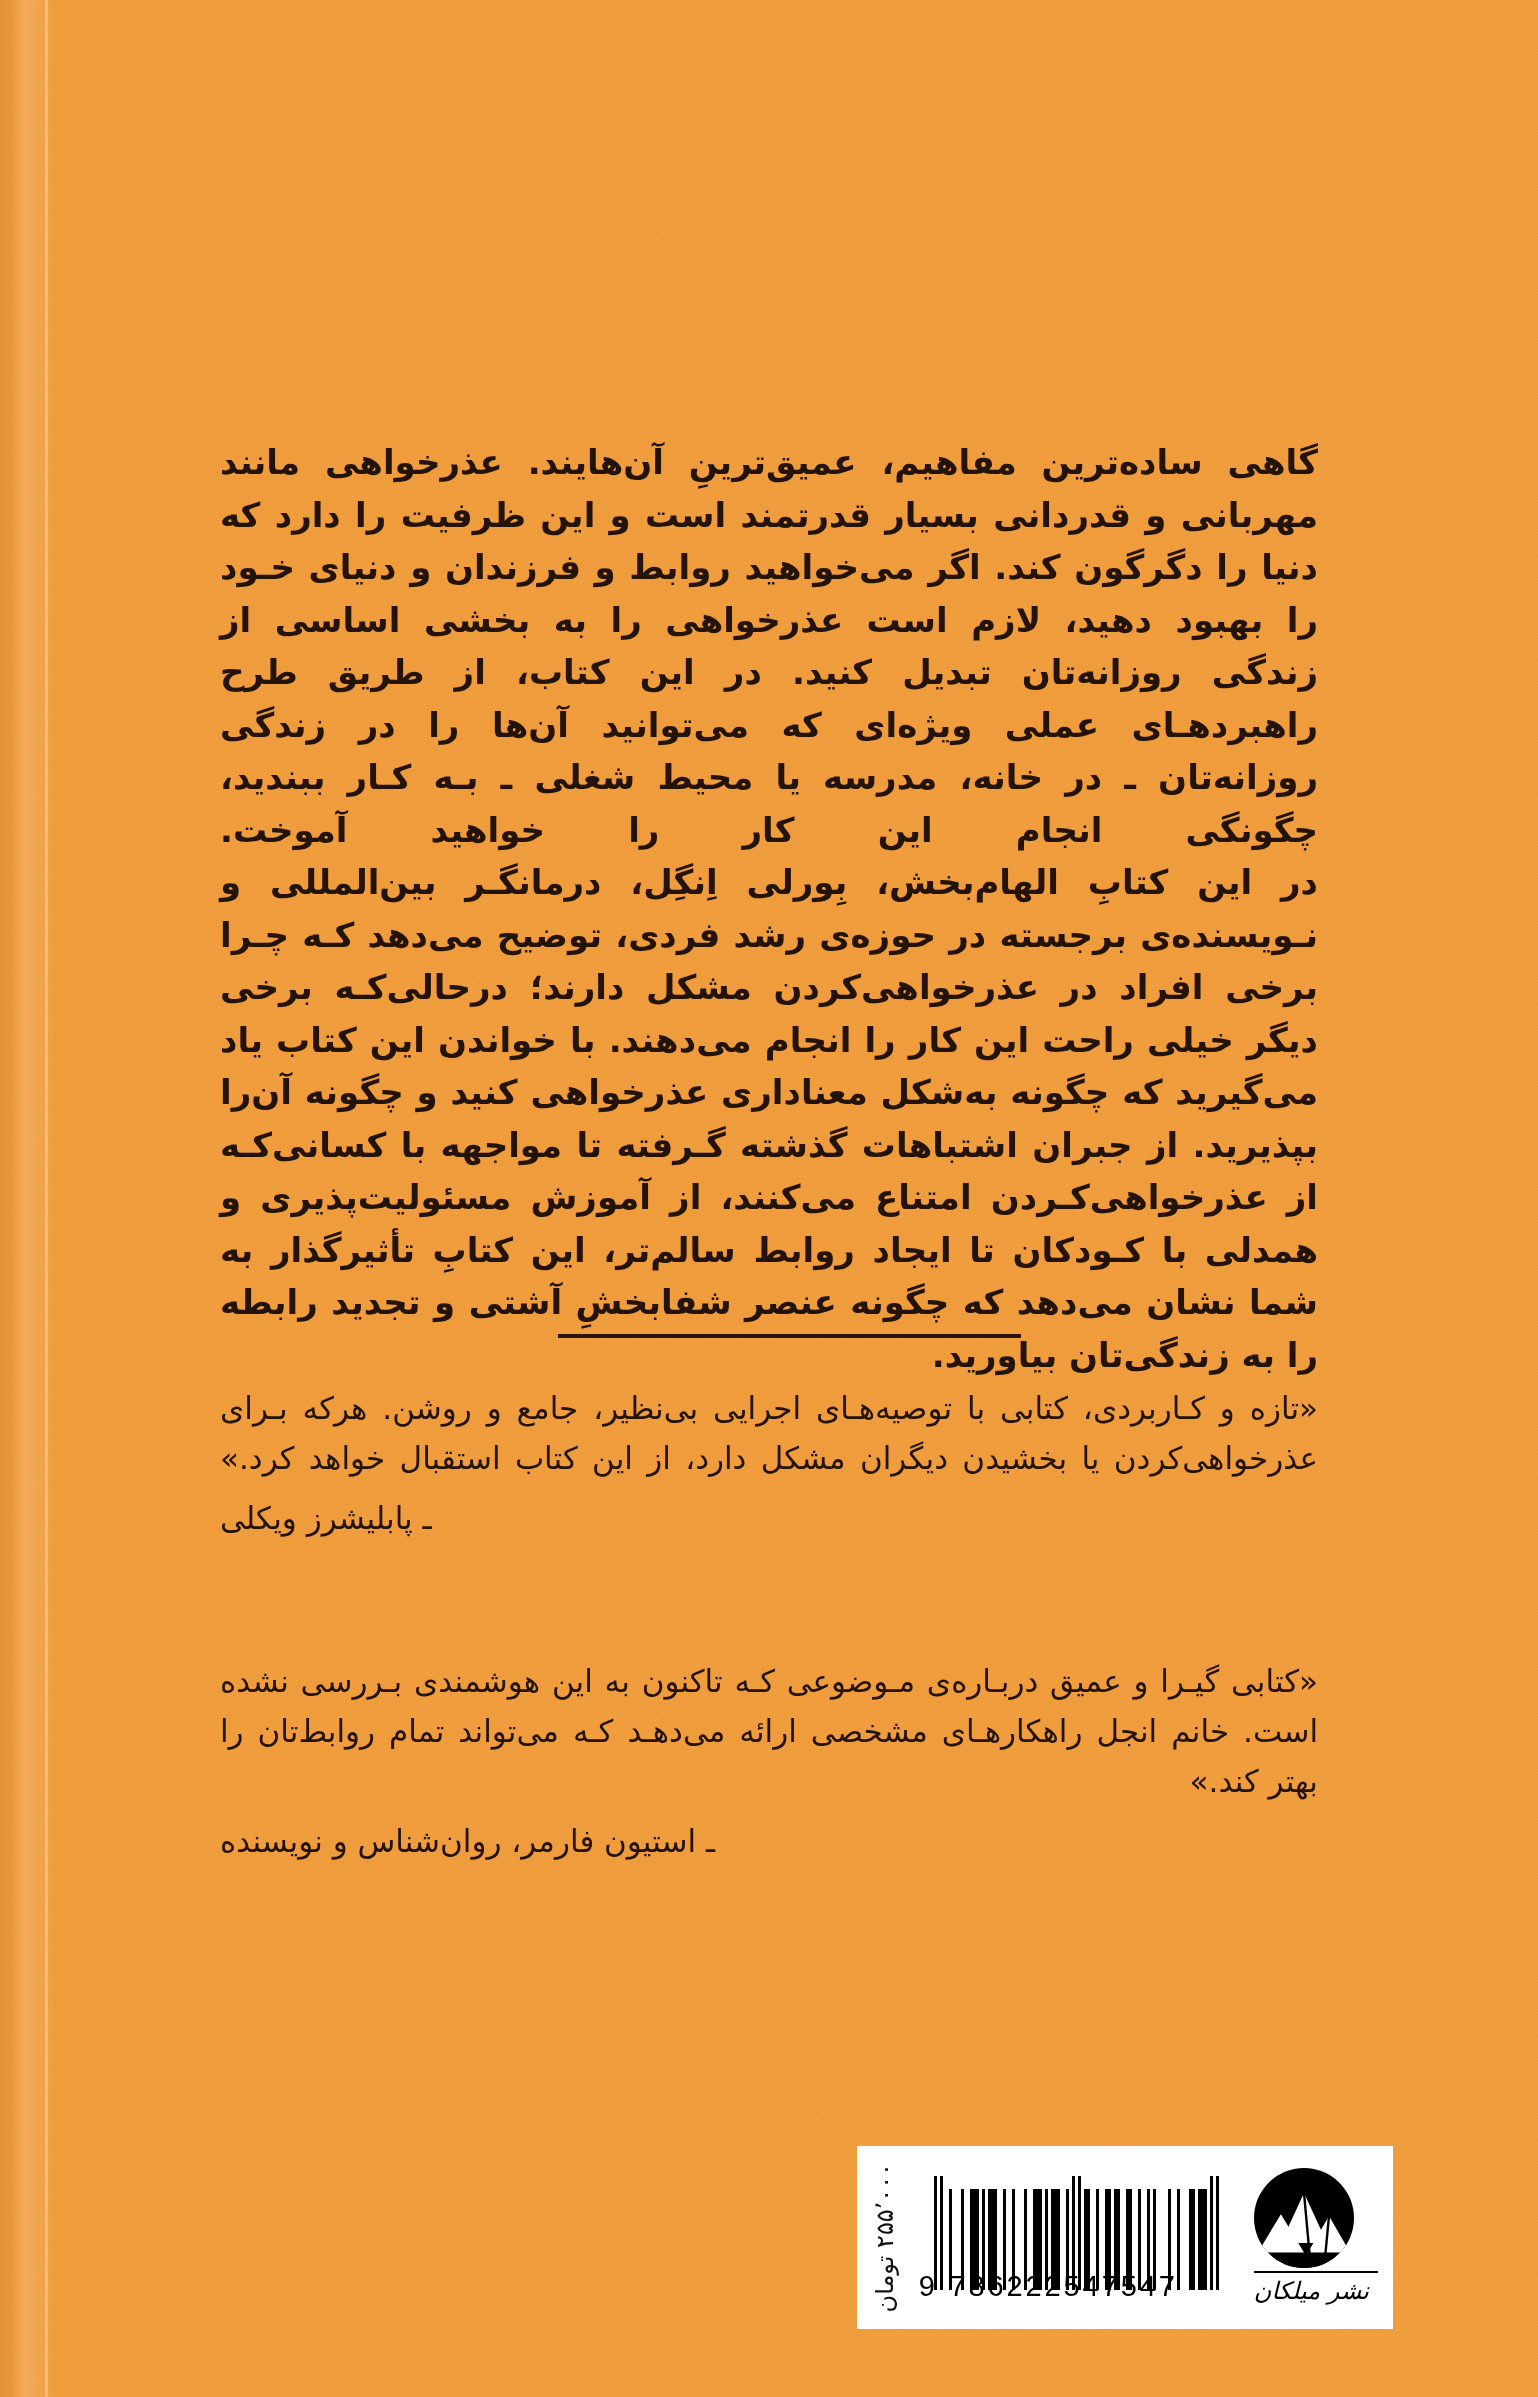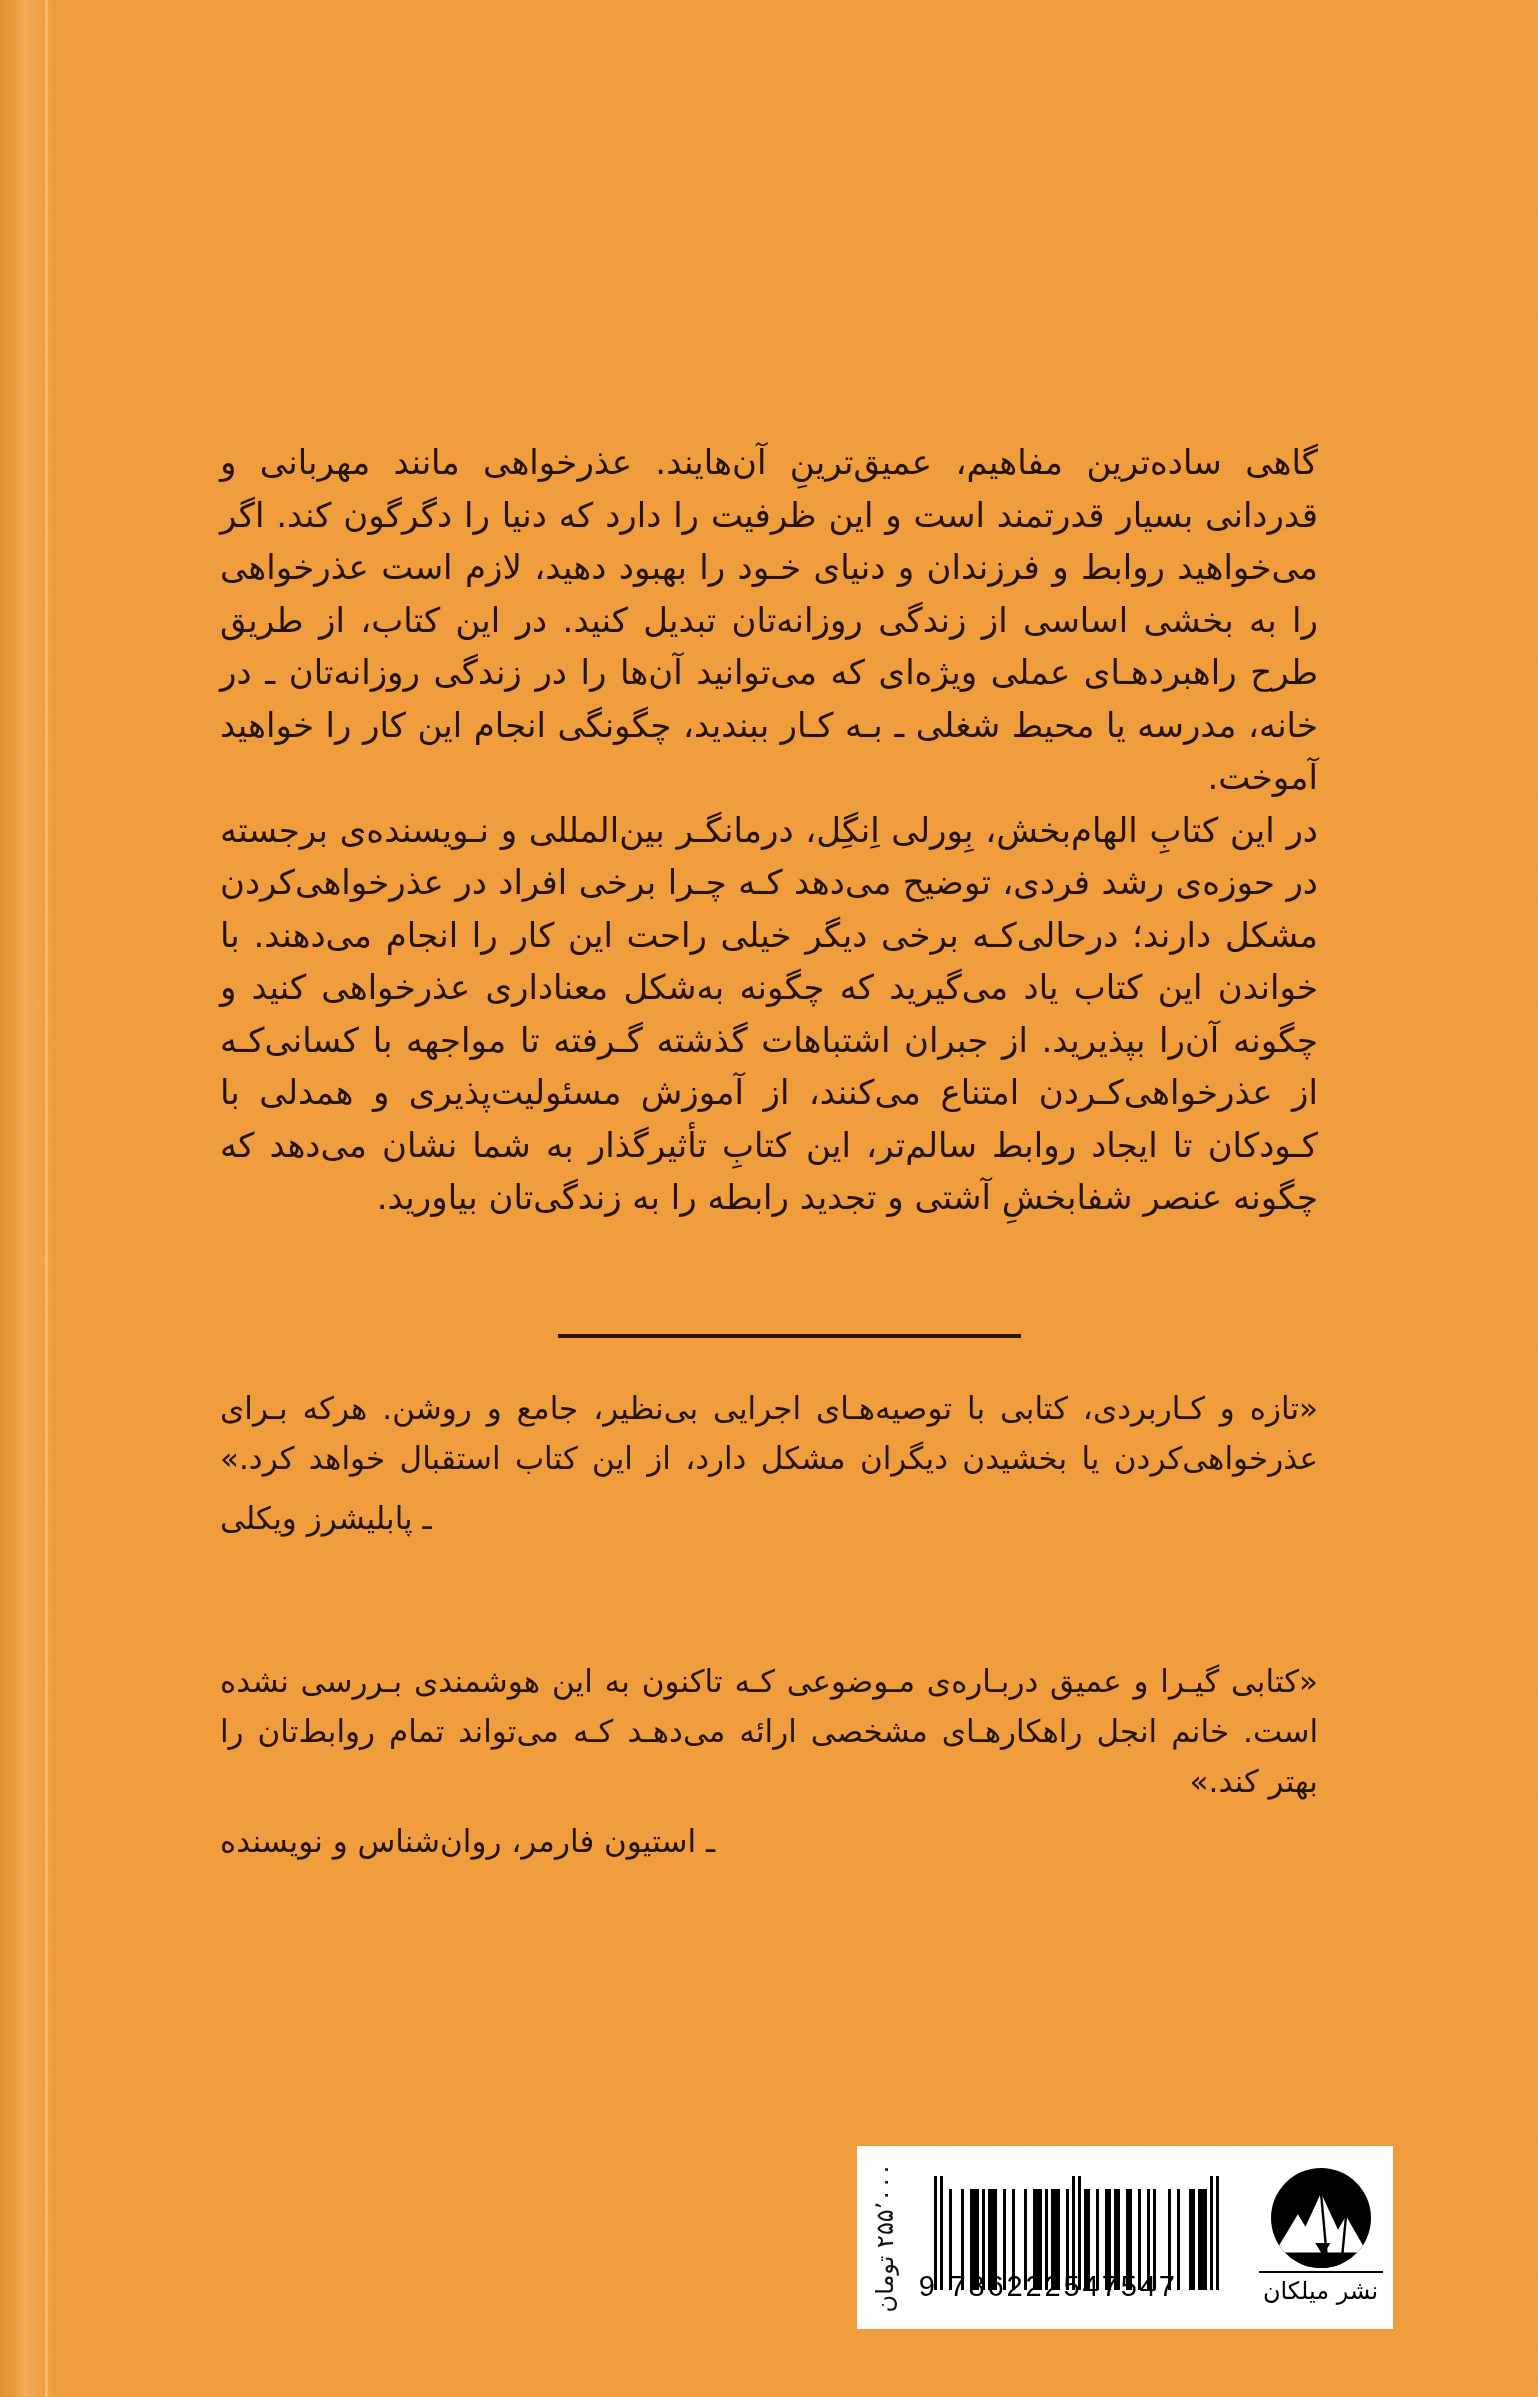--- a/index.html
+++ b/index.html
@@ -68,20 +68,21 @@
     line-height: 1.545;
     text-align: justify;
     text-align-last: justify;
     direction: rtl;
     letter-spacing: -0.1px;
   }
   .blurb p {
     margin: 0 0 0 0;
     text-align: justify;
     text-align-last: justify;
+    font-weight: bold;
   }
   .blurb p.last-natural {
     text-align-last: right;
   }
 
   
   .divider {
     position: absolute;
     left: 558px;
     top: 1334px;
@@ -169,24 +170,25 @@
     direction: ltr;
     padding-left: 1.9px;
   }
   .ean-digits .d-lead { margin-right: 13.5px; }
   .ean-digits .d-left { letter-spacing: 2.9px; }
   .ean-digits .d-right { letter-spacing: 2.9px; }
   .publisher {
     flex: 0 0 145px;
     display: flex;
     flex-direction: column;
-    align-items: center;
+    align-items: flex-end;
     justify-content: center;
     padding: 7.7px 5.8px 9.7px 5.8px;
     box-sizing: border-box;
+    font-style: italic;
   }
   .logo-circle {
     width: 100px;
     height: 100px;
     border-radius: 50%;
     background: #000;
     position: relative;
     overflow: hidden;
   }
   .logo-circle svg { position: absolute; left: 0; top: 0; }

